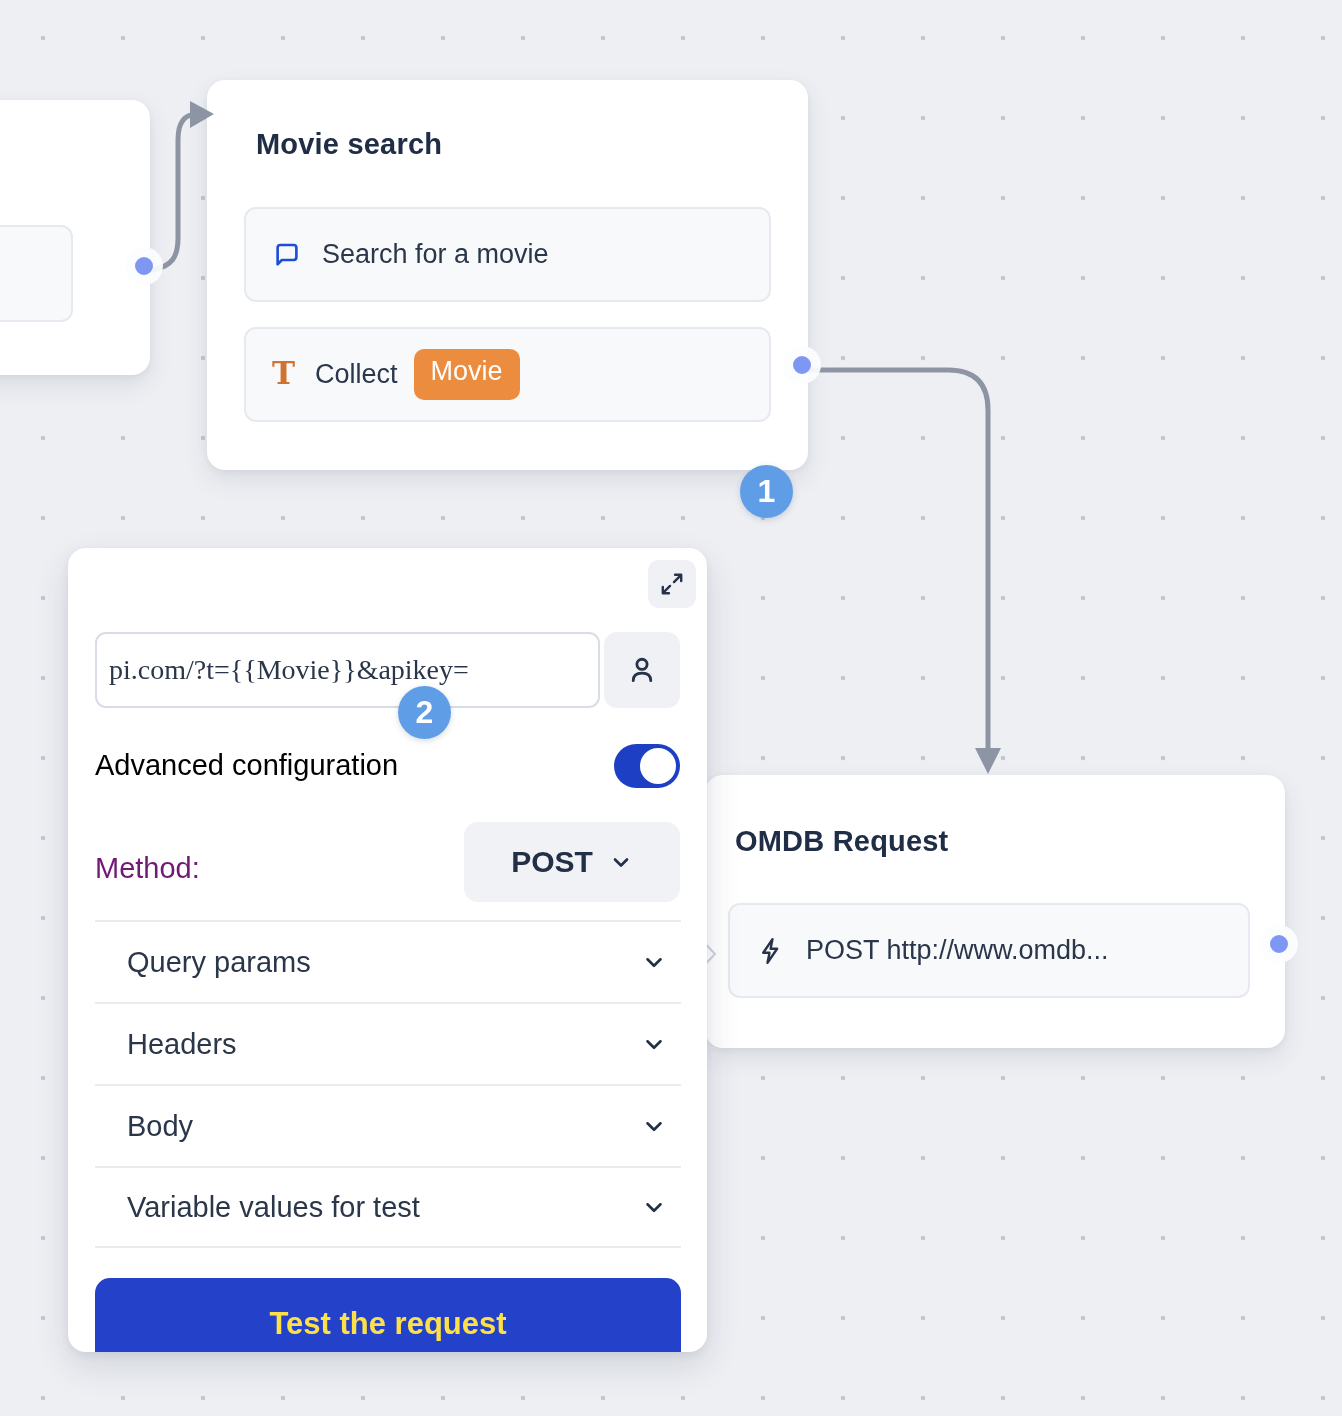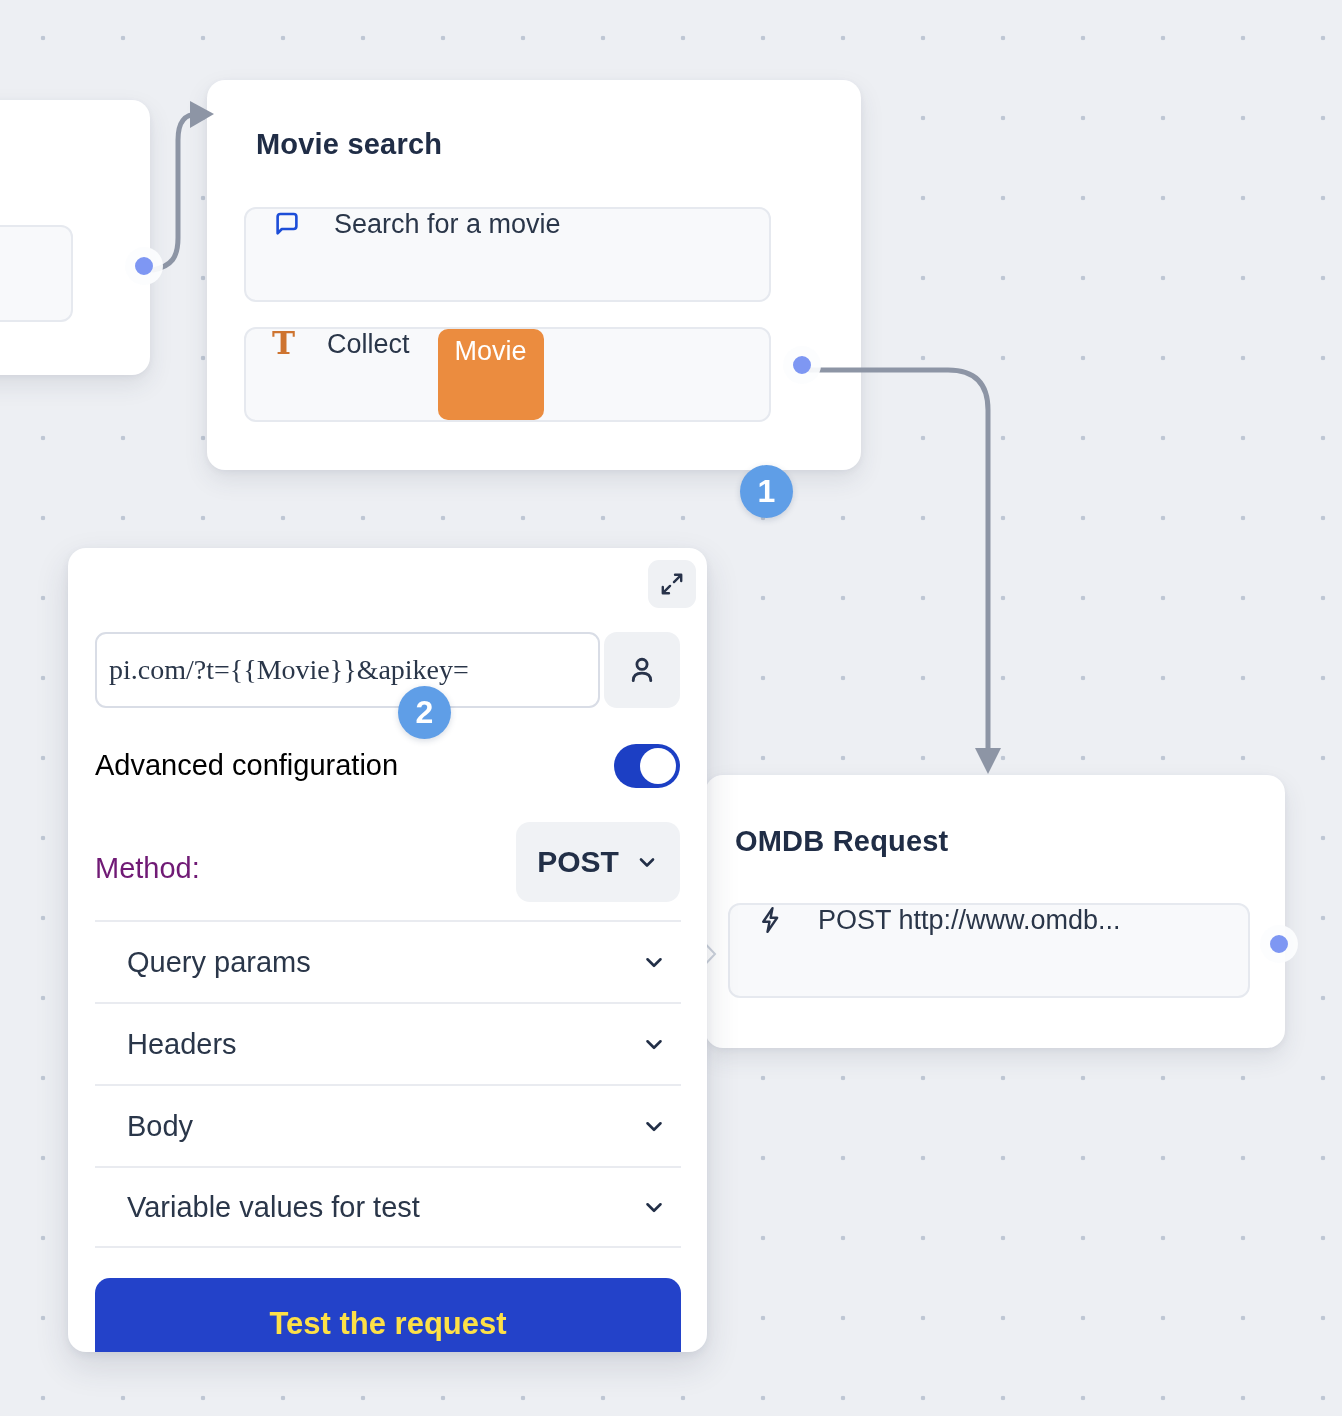--- a/index.html
+++ b/index.html
@@ -21,29 +21,29 @@
 
   
   .node {
     position:absolute; background:#fff; border-radius:18px;
     box-shadow:0 10px 24px rgba(45,55,80,0.10), 0 2px 6px rgba(45,55,80,0.06);
     z-index:2;
   }
   .node-title { font-size:29px; font-weight:700; color:#202D46; letter-spacing:0.2px; }
   .node-item {
     position:absolute; background:#F8F9FB; border:2px solid #E6E9EF;
-    border-radius:12px; display:flex; gap:32px;
+    border-radius:12px; display:flex; align-items:center; gap:20px;
     padding:0 26px; font-size:27px; color:#2A3649;
   }
   .partial-node { left:-40px; top:100px; width:190px; height:275px; }
   .partial-inner {
     position:absolute; left:-20px; top:125px; width:133px; height:97px;
     background:#F8F9FB; border:2px solid #E6E9EF; border-radius:12px;
   }
-  .movie-node { left:207px; top:80px; width:654px; height:390px; }
+  .movie-node { left:207px; top:80px; width:601px; height:390px; }
   .movie-title { position:absolute; left:49px; top:48px; }
   .movie-item-1 { left:37px; top:127px; width:527px; height:95px; }
   .movie-item-2 { left:37px; top:247px; width:527px; height:95px; }
   .chip {
     display:inline-block; background:#EB8C3F; color:#fff; border-radius:10px;
     padding:9px 17px 15px 17px; font-size:27px; line-height:1; margin-left:-4px;
   }
   .t-icon {
     font-family:"DejaVu Serif", serif; font-weight:700; font-size:31px;
     color:#CE7430; line-height:1; transform:translateY(-1px);
@@ -101,21 +101,21 @@
     position:absolute; right:0; top:0; width:66px; height:44px;
     background:#1C3FC4; border-radius:22px; cursor:pointer;
   }
   .toggle-knob {
     position:absolute; right:4px; top:4px; width:36px; height:36px;
     background:#fff; border-radius:50%;
   }
   .method-row { position:absolute; left:27px; top:274px; width:585px; height:80px; }
   .method-label { position:absolute; left:0; top:30px; font-size:29px; color:#701a75; }
   .method-select {
-    position:absolute; right:0; top:0; width:164px; height:80px;
+    position:absolute; right:0; top:0; width:216px; height:80px;
     background:#F0F2F5; border:none; border-radius:14px; cursor:pointer;
     display:flex; align-items:center; justify-content:center; gap:16px;
     font-size:30px; font-weight:700; color:#222F47;
     font-family:"Liberation Sans","DejaVu Sans",sans-serif;
   }
   .acc-list { position:absolute; left:27px; top:372px; width:586px; }
   .acc-row {
     height:82px; border-top:2px solid #E9EBF0; display:flex;
     align-items:center; justify-content:space-between; cursor:pointer;
     padding:0 14px 0 32px; font-size:29px; color:#2A3649;

